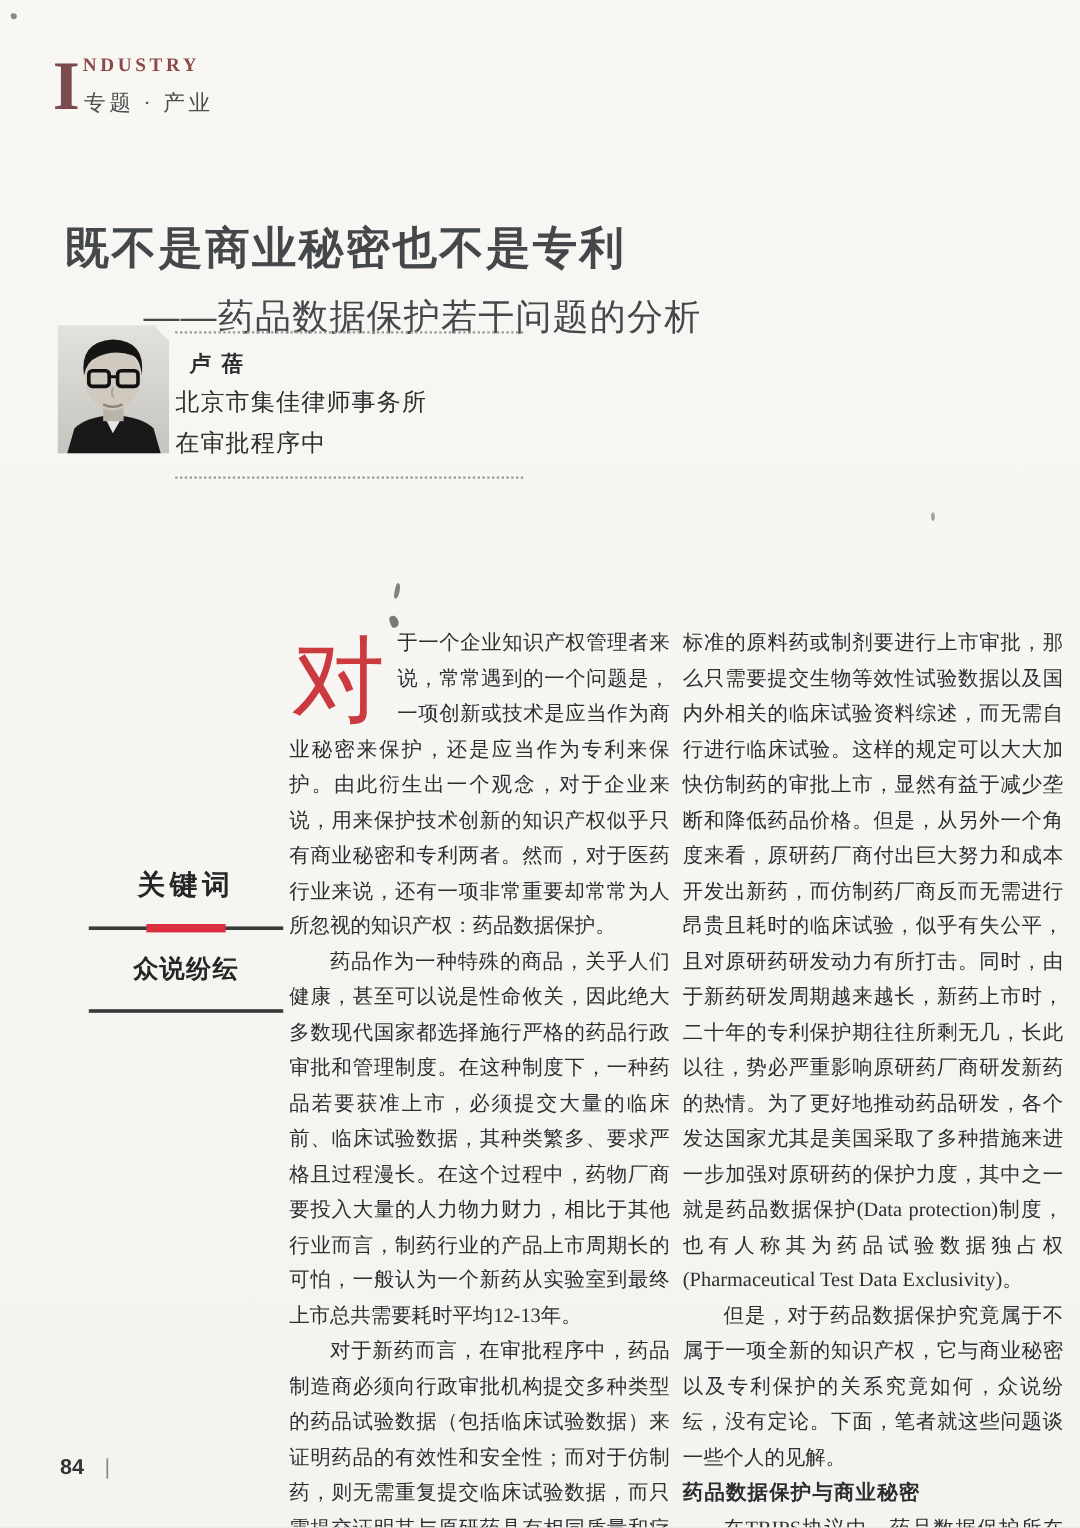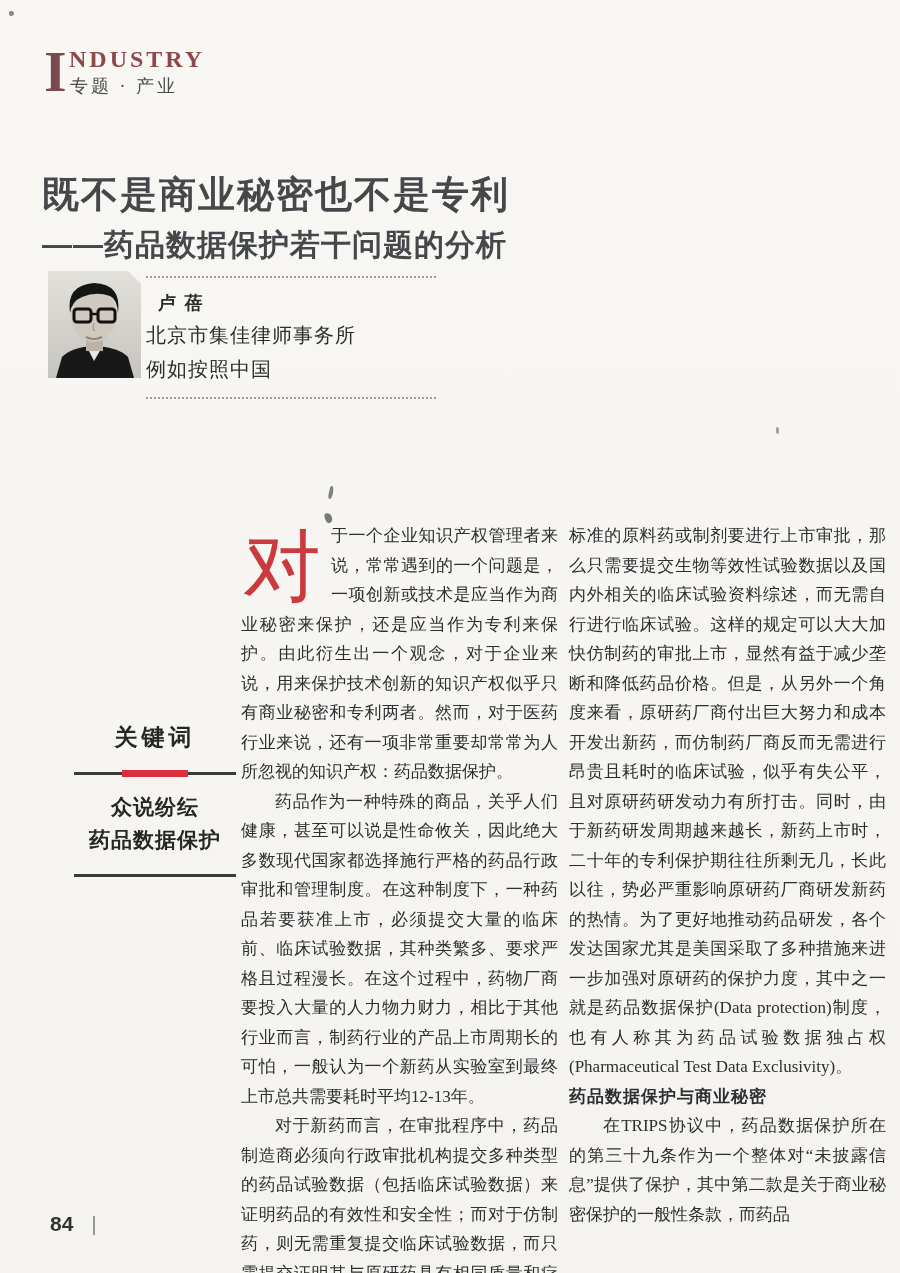--- a/index.html
+++ b/index.html
@@ -17,40 +17,40 @@
   .brand { position: absolute; left: 44px; top: 42px; }
   .brand-i {
     position: absolute; left: 0; top: 2px;
     font-family: "Liberation Serif", serif;
     font-size: 58px; line-height: 56px; font-weight: bold;
     color: #7c4a4e;
   }
   .brand-name {
     position: absolute; left: 25px; top: 4px;
     font-family: "Liberation Serif", serif;
-    font-size: 24px; font-weight: 600; letter-spacing: 3px;
+    font-size: 16px; font-weight: 600; letter-spacing: 3px;
     color: #8d4849; white-space: nowrap;
   }
   .brand-section {
     position: absolute; left: 26px; top: 32px;
     font-size: 18px; letter-spacing: 3px;
     color: #4c4c4c; white-space: nowrap;
   }
 
   
   .title-block { position: absolute; left: 42px; top: 170px; width: 620px; }
   .title-line1 {
     font-family: "Liberation Sans", "DejaVu Sans", sans-serif;
     font-size: 37px; font-weight: bold; letter-spacing: 2px;
-    color: #45484b; margin: 0;
+    color: #45484b; margin: 12px;
   }
   .title-line2 {
     font-family: "Liberation Sans", "DejaVu Sans", sans-serif;
-    font-size: 30px; font-weight: bold; letter-spacing: 1px;
-    color: #45484b; margin: 5px 0 0 0;
+    font-size: 30px; font-weight: normal; letter-spacing: 1px;
+    color: #45484b; margin: 5px 0 0 0; text-align: center;
   }
 
   
   .author-photo { position: absolute; left: 48px; top: 271px; width: 93px; height: 107px; }
   .author-info {
     position: absolute; left: 146px; top: 276px; width: 290px;
     border-top: 2px dotted #9a9a96;
     border-bottom: 2px dotted #9a9a96;
     padding: 13px 0 14px 0;
   }
@@ -91,21 +91,21 @@
   .subhead {
     font-family: "Liberation Sans", "DejaVu Sans", sans-serif;
     font-size: 20px; font-weight: bold; color: #1f1f1f;
     margin: 27px 0 14px 0; letter-spacing: 1px;
   }
 
   
   .pageno {
     position: absolute; left: 50px; top: 1212px;
     font-family: "Liberation Sans", sans-serif;
-    font-size: 21px; font-weight: 600; color: #333;
+    font-size: 18px; font-weight: 600; color: #333;
   }
   .pageno-bar { display: inline-block; margin-left: 12px; color: #8a8a8a; font-weight: 400; }
 
   
   .speck { position: absolute; background: #5a5a58; border-radius: 40% 60% 55% 45%; }
   .speck1 { left: 329px; top: 486px; width: 4px; height: 13px; transform: rotate(12deg); opacity: .75; }
   .speck2 { left: 325px; top: 513px; width: 7px; height: 10px; transform: rotate(-18deg); opacity: .8; }
   .speck3 { left: 776px; top: 427px; width: 3px; height: 7px; opacity: .55; }
   .speck4 { left: 9px;  top: 11px;  width: 5px; height: 5px; opacity: .7; }
 </style>
@@ -149,41 +149,41 @@
 
     <path d="M46 52 q-2 6 1 8" stroke="#a89f92" stroke-width="1.5" fill="none"></path>
     <path d="M38 66 q8 4 16 0" stroke="#8e8576" stroke-width="2" fill="none"></path>
 
     <path d="M80 0 L93 0 L93 13 Z" fill="#f6f5f2"></path>
   </svg>
 
   <div class="author-info">
     <p class="author-name">卢 蓓</p>
     <p class="author-firm">北京市集佳律师事务所</p>
-    <p class="author-role">例如按照中国</p>
+    <p class="author-role">在审批程序中</p>
   </div>
 
   <div class="keywords">
     <p class="kw-title">关键词</p>
     <div class="kw-divider">
       <span class="kw-divider-red"></span>
     </div>
     <p class="kw-item">众说纷纭</p>
-    <p class="kw-item">药品数据保护</p>
     <div class="kw-bottom"></div>
   </div>
 
   <div class="col col1">
     <p><span class="dropcap">对</span><span>于一个企业知识产权管理者来说，常常遇到的一个问题是，一项创新或技术是应当作为商业秘密来保护，还是应当作为专利来保护。由此衍生出一个观念，对于企业来说，用来保护技术创新的知识产权似乎只有商业秘密和专利两者。然而，对于医药行业来说，还有一项非常重要却常常为人所忽视的知识产权：药品数据保护。</span></p>
     <p class="indent">药品作为一种特殊的商品，关乎人们健康，甚至可以说是性命攸关，因此绝大多数现代国家都选择施行严格的药品行政审批和管理制度。在这种制度下，一种药品若要获准上市，必须提交大量的临床前、临床试验数据，其种类繁多、要求严格且过程漫长。在这个过程中，药物厂商要投入大量的人力物力财力，相比于其他行业而言，制药行业的产品上市周期长的可怕，一般认为一个新药从实验室到最终上市总共需要耗时平均12-13年。</p>
     <p class="indent">对于新药而言，在审批程序中，药品制造商必须向行政审批机构提交多种类型的药品试验数据（包括临床试验数据）来证明药品的有效性和安全性；而对于仿制药，则无需重复提交临床试验数据，而只需提交证明其与原研药具有相同质量和疗效的生物等效性数据，例如按照中国《药品注册管理办法》的规定，对于化学药来说，如果已有国家药品</p>
   </div>
 
   <div class="col col2">
     <p>标准的原料药或制剂要进行上市审批，那么只需要提交生物等效性试验数据以及国内外相关的临床试验资料综述，而无需自行进行临床试验。这样的规定可以大大加快仿制药的审批上市，显然有益于减少垄断和降低药品价格。但是，从另外一个角度来看，原研药厂商付出巨大努力和成本开发出新药，而仿制药厂商反而无需进行昂贵且耗时的临床试验，似乎有失公平，且对原研药研发动力有所打击。同时，由于新药研发周期越来越长，新药上市时，二十年的专利保护期往往所剩无几，长此以往，势必严重影响原研药厂商研发新药的热情。为了更好地推动药品研发，各个发达国家尤其是美国采取了多种措施来进一步加强对原研药的保护力度，其中之一就是药品数据保护(Data protection)制度，也有人称其为药品试验数据独占权(Pharmaceutical Test Data Exclusivity)。</p>
+    <p class="indent">但是，对于药品数据保护究竟属于不属于一项全新的知识产权，它与商业秘密以及专利保护的关系究竟如何，众说纷纭，没有定论。下面，笔者就这些问题谈一些个人的见解。</p>
     <p class="subhead">药品数据保护与商业秘密</p>
     <p class="indent">在TRIPS协议中，药品数据保护所在的第三十九条作为一个整体对“未披露信息”提供了保护，其中第二款是关于商业秘密保护的一般性条款，而药品</p>
   </div>
 
   <div class="pageno">
     <span>84</span>
     <span class="pageno-bar">|</span>
   </div>
 
   <div class="speck speck1"></div>

